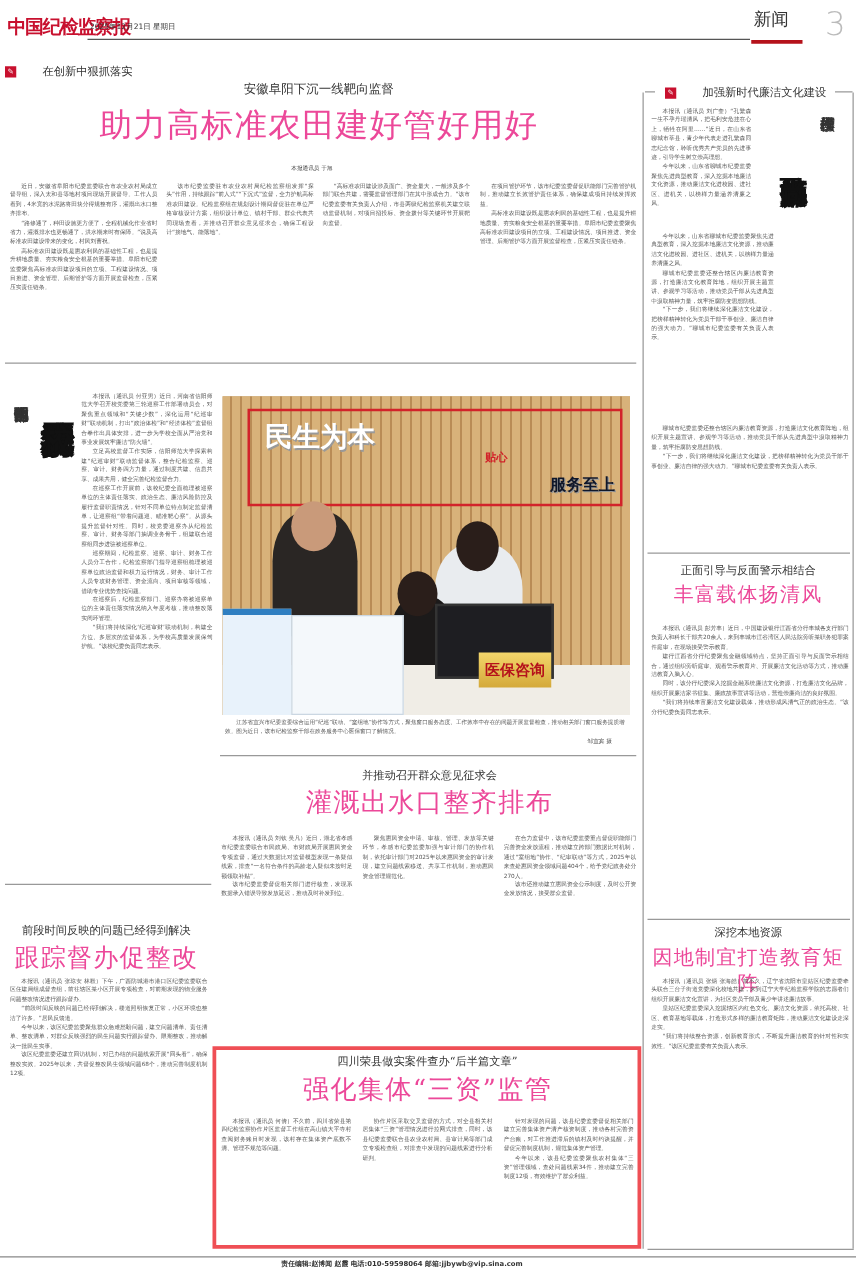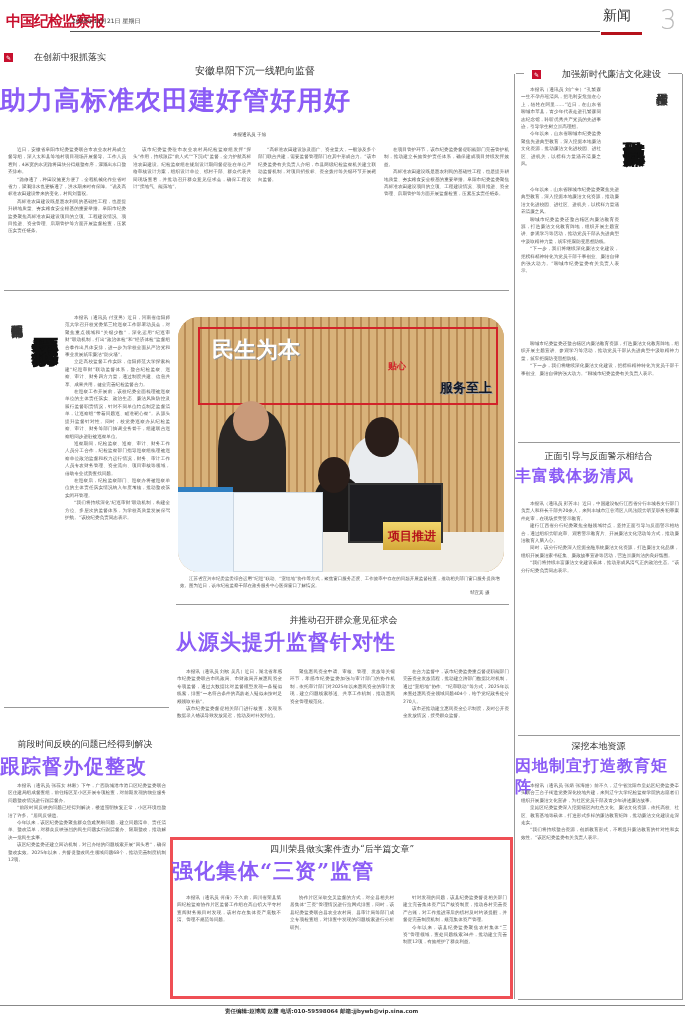--- a/index.html
+++ b/index.html
@@ -12,32 +12,32 @@
   .date { position: absolute; left: 72px; top: 17px; font-size: 6px; color: #333; font-family: "DejaVu Sans", sans-serif; }
   .rule { position: absolute; left: 70px; top: 31px; width: 530px; height: 1px; background: #555; }
   .section-name { position: absolute; left: 603px; top: 7px; font-size: 14px; color: #333; }
   .section-underline { position: absolute; left: 601px; top: 32px; width: 41px; height: 3px; background: #b5121b; }
   .page-num { position: absolute; left: 660px; top: 5px; font-size: 26px; color: #bbb; font-family: "DejaVu Sans", sans-serif; font-weight: 300; }
 
   .col-label { position: absolute; font-size: 9px; color: #333; display: flex; align-items: center; gap: 21px; }
   .label-icon { display: inline-block; width: 9px; height: 9px; background: #c8102e; color: #fff; font-size: 6px; line-height: 9px; text-align: center; font-family: "DejaVu Sans", sans-serif; }
 
   .kicker { position: absolute; text-align: center; color: #333; font-size: 10px; }
-  .headline { position: absolute; font-weight: bold; color: #8b5cf6; letter-spacing: 1px; }
+  .headline { position: absolute; text-align: center; font-weight: normal; color: #ec4899; letter-spacing: 1px; }
   .byline { position: absolute; font-size: 4.5px; color: #444; font-family: "DejaVu Sans", sans-serif; }
 
   .body-text { position: absolute; font-size: 4.6px; line-height: 7.4px; color: #555; text-align: justify; font-family: "DejaVu Sans", sans-serif; overflow: hidden; text-indent: 9px; }
   .body-text p { margin: 0; }
 
   .vert { position: absolute; writing-mode: vertical-rl; text-orientation: upright; }
 
   .vline { position: absolute; width: 1px; background: #999; }
   .hline { position: absolute; height: 1px; background: #999; }
 
-  .photo { position: absolute; left: 178px; top: 317px; width: 326px; height: 255px; overflow: hidden; background: #c8a26c; border-radius: 21px; }
+  .photo { position: absolute; left: 178px; top: 317px; width: 326px; height: 255px; overflow: hidden; background: #c8a26c; }
   .photo .wall { position: absolute; inset: 0; background: repeating-linear-gradient(90deg, #d8b27a 0 6px, #b98c56 6px 8px); }
   .photo .sign { position: absolute; left: 20px; top: 10px; width: 300px; height: 78px; border: 2px solid #d2232a; }
   .photo .sign-t1 { position: absolute; left: 34px; top: 18px; font-size: 22px; color: #fff; font-weight: bold; font-family: "DejaVu Sans", sans-serif; text-shadow: 1px 1px 0 #999; }
   .photo .sign-t2 { position: absolute; left: 262px; top: 62px; font-size: 13px; color: #0f172a; font-weight: bold; font-family: "DejaVu Sans", sans-serif; text-shadow: 1px 1px 0 #999; }
   .photo .sign-t3 { position: absolute; left: 210px; top: 43px; font-size: 9px; color: #d2232a; font-weight: bold; font-family: "DejaVu Sans", sans-serif; }
   .photo .person { position: absolute; border-radius: 40% 40% 10% 10%; }
   .photo .p1 { left: 40px; top: 92px; width: 68px; height: 100px; background: #2a2624; }
   .photo .p1h { left: 55px; top: 84px; width: 36px; height: 40px; background: #c99a7a; border-radius: 50%; }
   .photo .p3 { left: 170px; top: 118px; width: 70px; height: 90px; background: #e9ecef; }
   .photo .p3h { left: 187px; top: 100px; width: 34px; height: 40px; background: #2a1e1a; border-radius: 50%; }
@@ -121,29 +121,29 @@
   <div class="person p1"></div>
   <div class="person p1h"></div>
   <div class="person p3"></div>
   <div class="person p3h"></div>
   <div class="person p2"></div>
   <div class="person p2h"></div>
   <div class="desk"></div>
   <div class="board"></div>
   <div class="board2"></div>
   <div class="monitor"></div>
-  <div class="plaque">项目推进</div>
+  <div class="plaque">医保咨询</div>
 </div>
 <div class="caption">江苏省宜兴市纪委监委综合运用“纪巡”联动、“室组地”协作等方式，聚焦窗口服务态度、工作效率中存在的问题开展监督检查，推动相关部门窗口服务提质增效。图为近日，该市纪检监察干部在政务服务中心医保窗口了解情况。</div>
 <div class="photo-credit">邹宜宾 摄</div>
 
 <div class="hline" style="left:176px; top:604px; width:333px;"></div>
 
 <div class="kicker" style="left:176px; width:335px; top:614px; font-size:9px;">并推动召开群众意见征求会</div>
-<div class="headline" style="left:176px; width:335px; top:628px; font-size:21px;">从源头提升监督针对性</div>
+<div class="headline" style="left:176px; width:335px; top:628px; font-size:21px;">灌溉出水口整齐排布</div>
 <div class="body-text" style="left:177px; top:668px; width:105px; height:160px;">
   <p>本报讯（通讯员 刘钦 吴凡）近日，湖北省孝感市纪委监委联合市民政局、市财政局开展惠民资金专项监督，通过大数据比对监督模型发现一条疑似线索，排查“一名符合条件的高龄老人疑似未按时足额领取补贴”。</p>
     <p>该市纪委监委督促相关部门进行核查，发现系数据录入错误导致发放延迟，推动及时补发到位。</p>
 </div>
 <div class="body-text" style="left:290px; top:668px; width:105px; height:160px;">
   <p>聚焦惠民资金申请、审核、管理、发放等关键环节，孝感市纪委监委加强与审计部门的协作机制，依托审计部门对2025年以来惠民资金的审计发现，建立问题线索移送、共享工作机制，推动惠民资金管理规范化。</p>
 </div>
 <div class="body-text" style="left:403px; top:668px; width:106px; height:160px;">
   <p>在合力监督中，该市纪委监委重点督促职能部门完善资金发放流程，推动建立跨部门数据比对机制，通过“室组地”协作、“纪审联动”等方式，2025年以来查处惠民资金领域问题404个，给予党纪政务处分270人。</p>
     <p>该市还推动建立惠民资金公示制度，及时公开资金发放情况，接受群众监督。</p>

